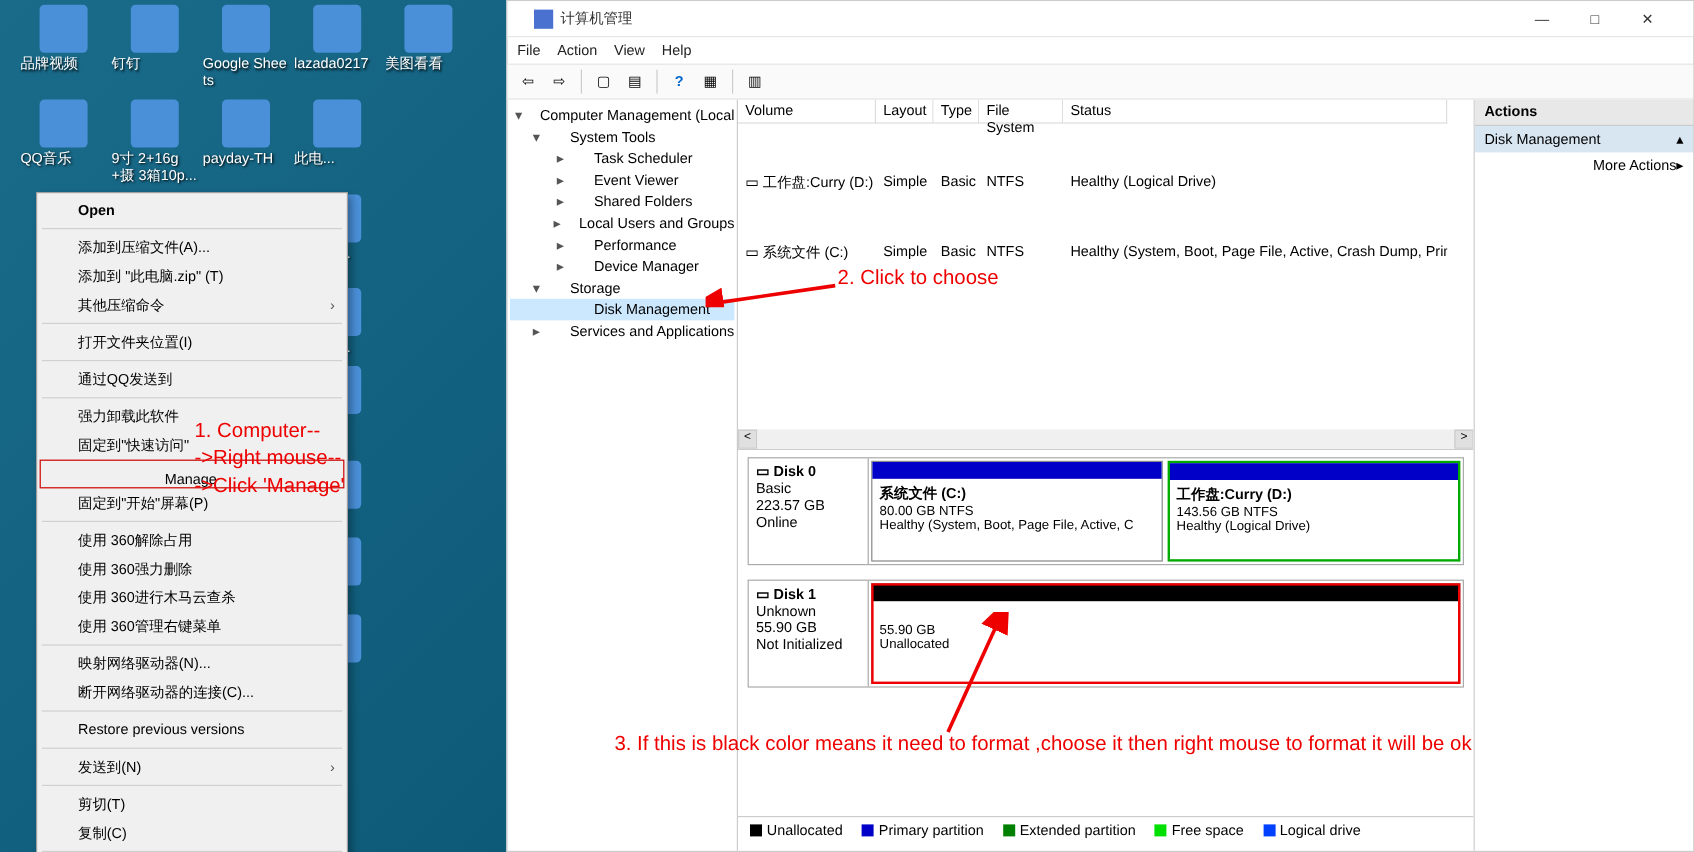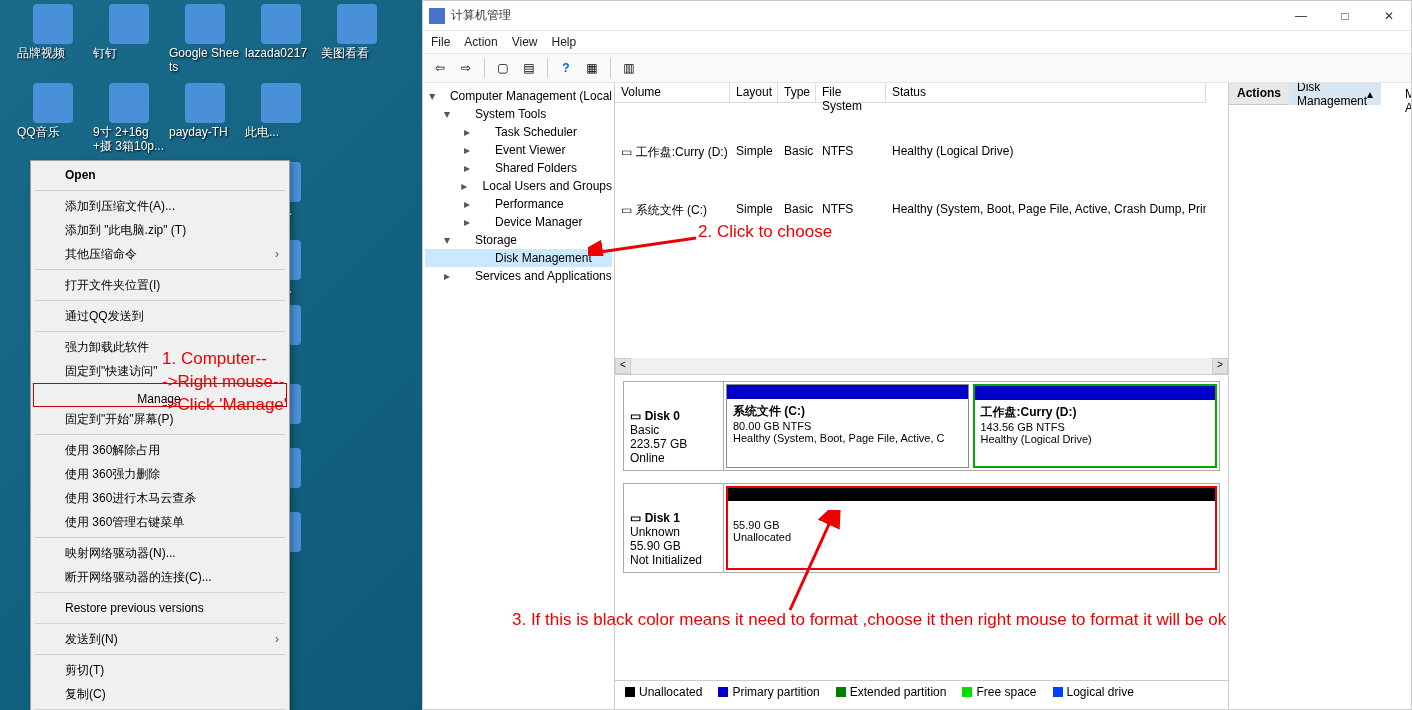--- a/index.html
+++ b/index.html
@@ -16,21 +16,21 @@
 .context-menu { position: absolute; left: 30px; top: 160px; width: 260px; background: #f0f0f0; border: 1px solid #a0a0a0; box-shadow: 3px 3px 6px rgba(0,0,0,0.3); z-index: 100; padding: 2px; }
 .context-menu .row { display: flex; align-items: center; height: 24px; padding: 0 8px 0 6px; cursor: pointer; }
 .context-menu .row.bold { font-weight: 700; }
 .context-menu .row.sel { border: 1px solid #c00; flex-direction: column; }
 .context-menu .ico { width: 18px; height: 18px; margin-right: 8px; }
 .context-menu .arrow { margin-left: auto; color: #555; }
 .context-menu .sep { height: 1px; background: #d0d0d0; margin: 3px 2px; }
 
 
 .window { position: absolute; left: 422px; top: 0; width: 990px; height: 710px; background: #fff; border: 1px solid #ccc; display: flex; flex-direction: column; }
-.titlebar { height: 30px; display: flex; align-items: center; padding: 0 0; background: #fff; border-bottom: 1px solid #e5e5e5; }
+.titlebar { height: 30px; display: flex; align-items: center; padding: 0 16px; background: #fff; border-bottom: 1px solid #e5e5e5; }
 .titlebar .ico { width: 16px; height: 16px; background: #4a70d0; margin: 0 6px; }
 .titlebar .title { flex: 1; font-size: 12px; color: #333; }
 .titlebar .wbtn { width: 44px; height: 28px; text-align: center; line-height: 28px; color: #333; cursor: pointer; }
 
 .menubar { height: 22px; display: flex; align-items: center; padding: 0 8px; gap: 14px; color: #222; }
 .menubar .mi { cursor: pointer; }
 
 .toolbar { height: 30px; display: flex; align-items: center; padding: 0 6px; gap: 4px; border-top: 1px solid #e5e5e5; border-bottom: 1px solid #e5e5e5; background: #fafafa; }
 .toolbar .tb { width: 22px; height: 22px; border: 1px solid transparent; display: flex; align-items: center; justify-content: center; cursor: pointer; }
 .toolbar .tsep { width: 1px; height: 20px; background: #ccc; margin: 0 3px; }
@@ -54,35 +54,35 @@
 .vlist-body { flex: 1; overflow: auto; position: relative; }
 .vlist-row { display: flex; height: 18px; margin-top: 40px; }
 .vlist-row .cell { padding: 1px 6px; white-space: nowrap; overflow: hidden; }
 .vlist-scroll { margin-top: auto; height: 16px; background: #f0f0f0; display: flex; align-items: center; }
 .vlist-scroll .sbtn { width: 16px; height: 16px; background: #e0e0e0; border: 1px solid #ccc; text-align: center; line-height: 12px; font-size: 10px; cursor: pointer; }
 .vlist-scroll .strack { flex: 1; height: 16px; background: #f0f0f0; }
 
 .gview { flex: 1; overflow: hidden; padding: 6px 8px 0; position: relative; }
 .disk-row { display: flex; border: 1px solid #aaa; margin-bottom: 12px; height: 90px; background: #fff; }
 .disk-info { width: 100px; border-right: 1px solid #aaa; padding: 4px 6px; font-size: 11px; }
-.disk-info .dname { font-weight: 700; margin-top: 23px; }
+.disk-info .dname { font-weight: 700; }
 .disk-parts { flex: 1; display: flex; position: relative; }
 .part { flex: 1; border: 1px solid #888; margin: 2px; }
 .part .bar { height: 14px; background: #0000c8; }
 .part .ptxt { padding: 4px 6px; font-size: 11px; }
 .part.sel { border: 2px solid #0a0; }
 .part.black .bar { background: #000; }
 .part.highlight-red { outline: 2px solid #e00; outline-offset: -2px; }
 
 .legend { position: absolute; bottom: 6px; left: 0; right: 0; padding: 4px 10px; border-top: 1px solid #ccc; display: flex; gap: 16px; font-size: 11px; }
 .legend .li { display: flex; align-items: center; gap: 4px; }
 .legend .sw { width: 10px; height: 10px; }
 
 
-.actions { width: 182px; display: flex; }
+.actions { width: 182px; display: flex; flex-direction: column; }
 .actions .hdr { height: 22px; background: #e8e8e8; border-bottom: 1px solid #ccc; padding: 3px 8px; font-weight: 700; }
 .actions .sect { height: 22px; background: #d8e6f2; padding: 3px 8px; display: flex; align-items: center; justify-content: space-between; cursor: pointer; }
 .actions .item { padding: 4px 8px 4px 24px; cursor: pointer; display: flex; justify-content: flex-end; }
 
 
 .ann { position: absolute; color: #e00; font-size: 17px; z-index: 200; pointer-events: none; }
 .ann.a1 { left: 162px; top: 348px; line-height: 1.35; }
 .ann.a2 { left: 698px; top: 222px; }
 .ann.a3 { left: 512px; top: 608px; width: 880px; line-height: 1.4; }
 .arrow-svg { position: absolute; z-index: 190; pointer-events: none; }

